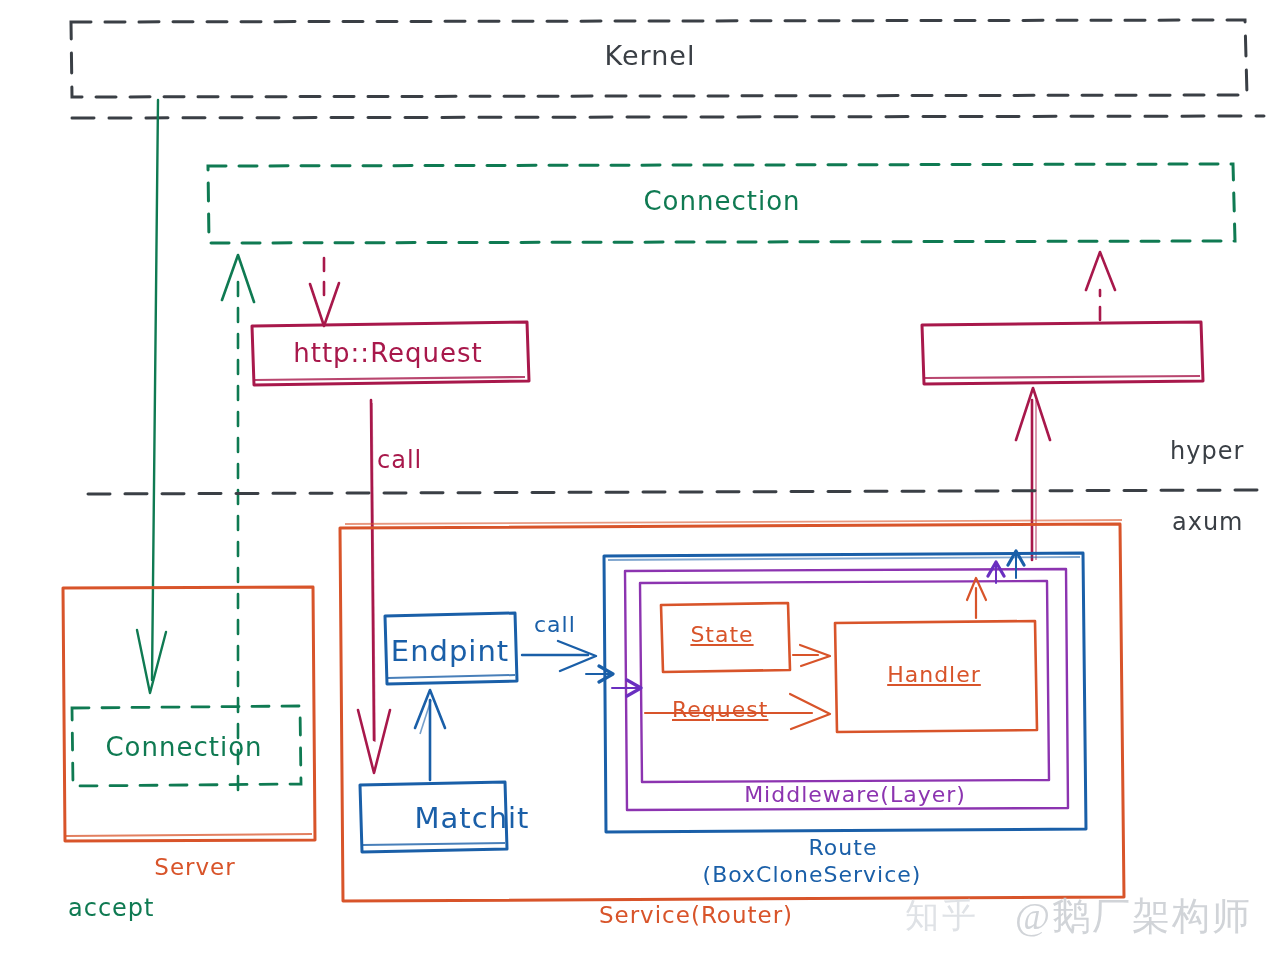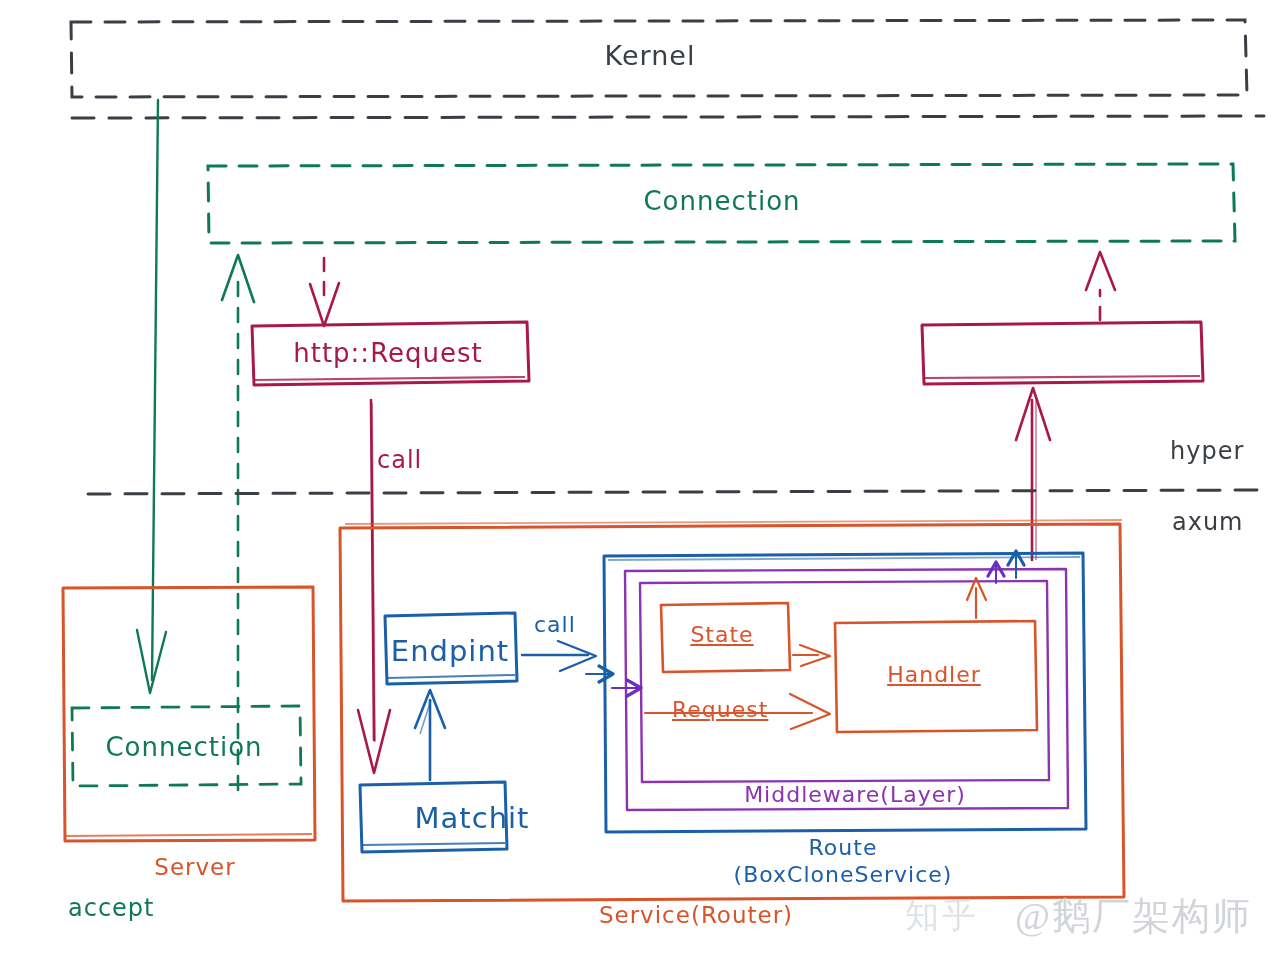--- a/index.html
+++ b/index.html
@@ -243,20 +243,20 @@
   <div class="lbl t-orange-sm center" style="left:722px;top:622px;">State</div>
 
   <div class="lbl t-orange-sm center" style="left:934px;top:662px;">Handler</div>
 
   <div class="lbl t-orange-sm" style="left:672px;top:697px;">Request</div>
 
   <div class="lbl t-purple center" style="left:855px;top:782px;">Middleware(Layer)</div>
 
   <div class="lbl t-blue-sm center" style="left:843px;top:835px;">Route</div>
 
-  <div class="lbl t-blue-sm center" style="left:843px;top:862px;">(BoxCloneService)</div>
+  <div class="lbl t-blue-sm center" style="left:812px;top:862px;">(BoxCloneService)</div>
 
   <div class="lbl t-orange center" style="left:696px;top:902px;">Service(Router)</div>
 
   <div class="wm-logo" style="left:905px;top:893px;">知乎</div>
   <div class="watermark" style="left:1015px;top:891px;">@鹅厂架构师</div>
 
 </div>
 
 </body></html>

